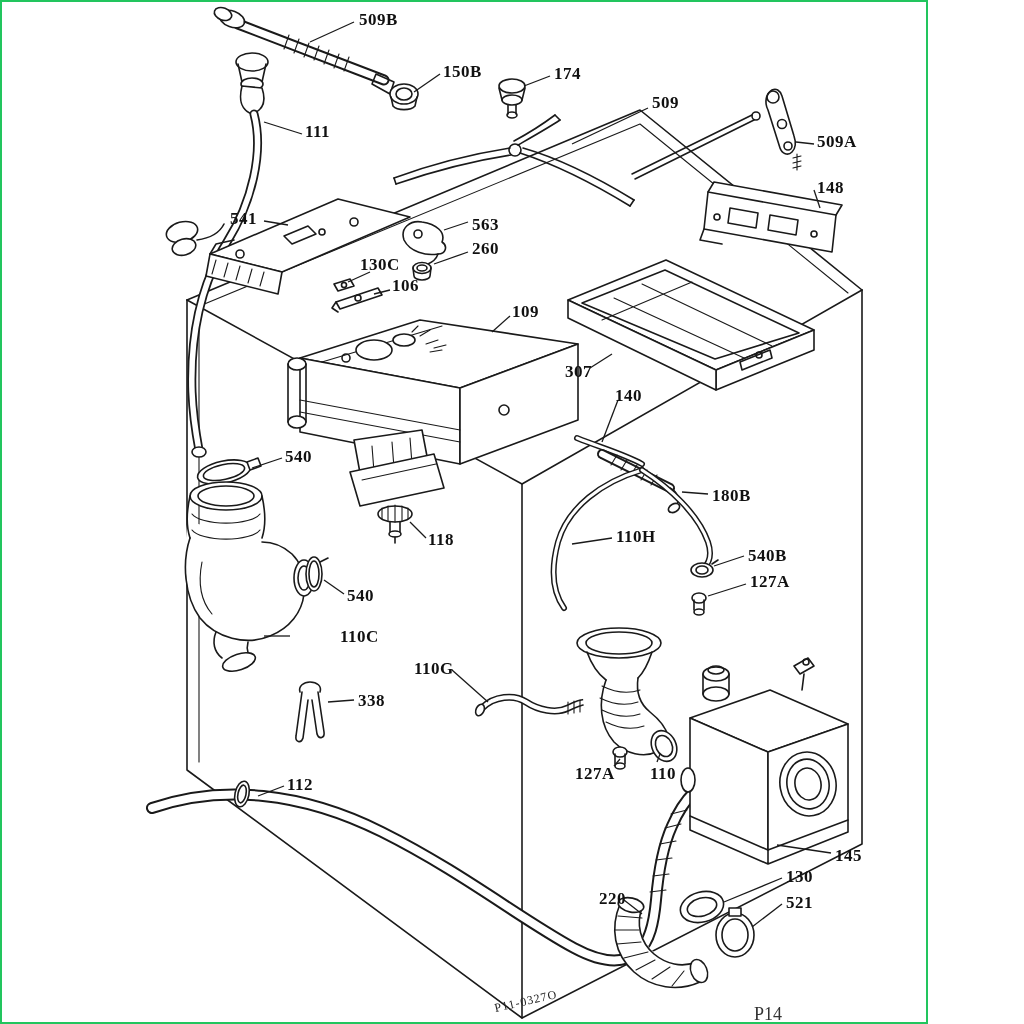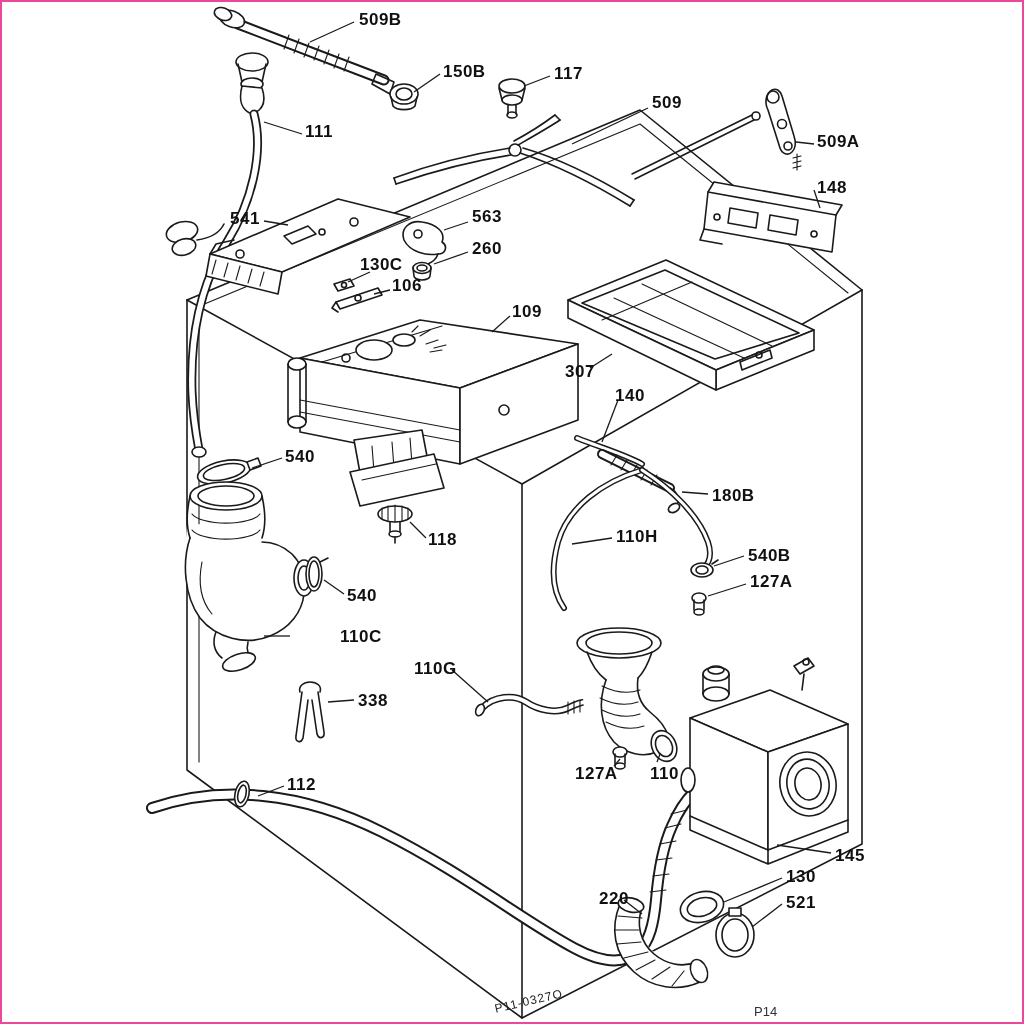--- a/index.html
+++ b/index.html
@@ -1,28 +1,28 @@
 <!DOCTYPE html>
 <html><head>
 <meta charset="utf-8">
 <style>
   html,body{margin:0;padding:0;background:#ffffff;}
-  .stage{position:relative;width:1024px;height:1024px;background:#ffffff;
-         border:2px solid #ec4899;box-sizing:border-box;overflow:hidden;
-         font-family:Liberation Sans, sans-serif;}
+  .stage{position:relative;width:928px;height:1024px;background:#ffffff;
+         border:2px solid #22c55e;box-sizing:border-box;overflow:hidden;
+         font-family:Liberation Serif, serif;}
   .art{position:absolute;left:0;top:0;}
   .ln{stroke:#1a1a1a;fill:none;stroke-width:1.6;stroke-linecap:round;stroke-linejoin:round;}
   .lnF{stroke:#1a1a1a;fill:#ffffff;stroke-width:1.6;stroke-linecap:round;stroke-linejoin:round;}
   .thin{stroke-width:1.1;}
   .lead{stroke:#1a1a1a;stroke-width:1.3;fill:none;}
   .part-label{position:absolute;font-weight:bold;font-size:17px;color:#111;
               letter-spacing:.5px;white-space:nowrap;}
   .drawing-number{position:absolute;left:492px;top:992px;font-size:12px;color:#222;
                   transform:rotate(-13deg);letter-spacing:1px;}
-  .page-ref{position:absolute;left:752px;top:1002px;font-size:13px;color:#333;}
+  .page-ref{position:absolute;left:752px;top:1002px;font-size:18px;color:#333;}
 </style>
 </head>
 <body>
 
 <div class="stage">
 
 <svg class="art" width="1024" height="1024" viewBox="0 0 1024 1024">
 
   <g>
     <path class="ln" d="M185 298 L638 108 L860 288"></path>
@@ -337,27 +337,27 @@
     <path class="lead" d="M829 851 L775 843"></path>
     <path class="lead" d="M780 876 L722 900"></path>
     <path class="lead" d="M622 898 L640 912"></path>
     <path class="lead" d="M780 902 L750 925"></path>
   </g>
 </svg>
 
   <div id="labels-layer">
       <div class="part-label" style="left: 357px; top: 8px;">509B</div>
       <div class="part-label" style="left: 441px; top: 60px;">150B</div>
-      <div class="part-label" style="left: 552px; top: 62px;">117</div>
+      <div class="part-label" style="left: 552px; top: 62px;">174</div>
       <div class="part-label" style="left: 650px; top: 91px;">509</div>
       <div class="part-label" style="left: 815px; top: 130px;">509A</div>
       <div class="part-label" style="left: 303px; top: 120px;">111</div>
       <div class="part-label" style="left: 815px; top: 176px;">148</div>
       <div class="part-label" style="left: 228px; top: 207px;">541</div>
-      <div class="part-label" style="left: 470px; top: 205px;">563</div>
+      <div class="part-label" style="left: 470px; top: 213px;">563</div>
       <div class="part-label" style="left: 470px; top: 237px;">260</div>
       <div class="part-label" style="left: 358px; top: 253px;">130C</div>
       <div class="part-label" style="left: 390px; top: 274px;">106</div>
       <div class="part-label" style="left: 510px; top: 300px;">109</div>
       <div class="part-label" style="left: 563px; top: 360px;">307</div>
       <div class="part-label" style="left: 613px; top: 384px;">140</div>
       <div class="part-label" style="left: 710px; top: 484px;">180B</div>
       <div class="part-label" style="left: 283px; top: 445px;">540</div>
       <div class="part-label" style="left: 614px; top: 525px;">110H</div>
       <div class="part-label" style="left: 746px; top: 544px;">540B</div>

